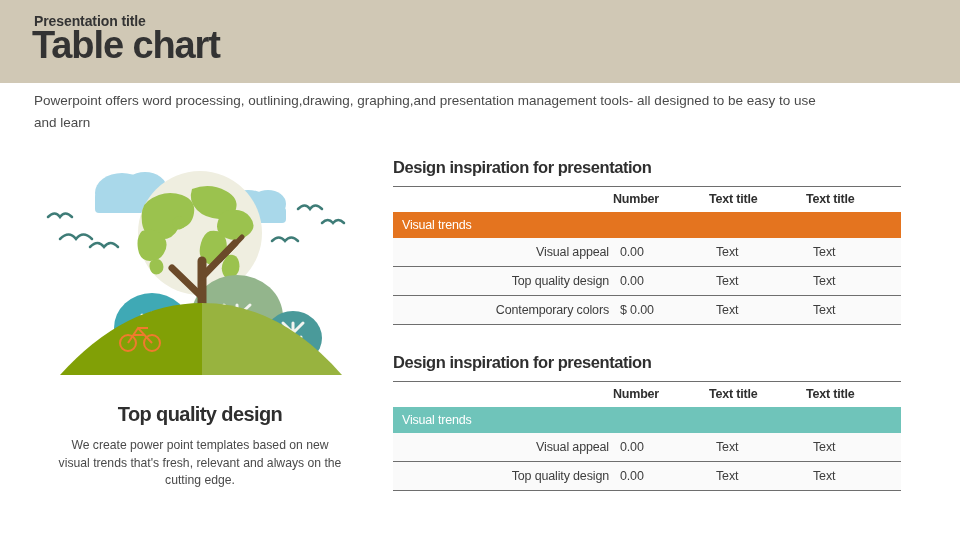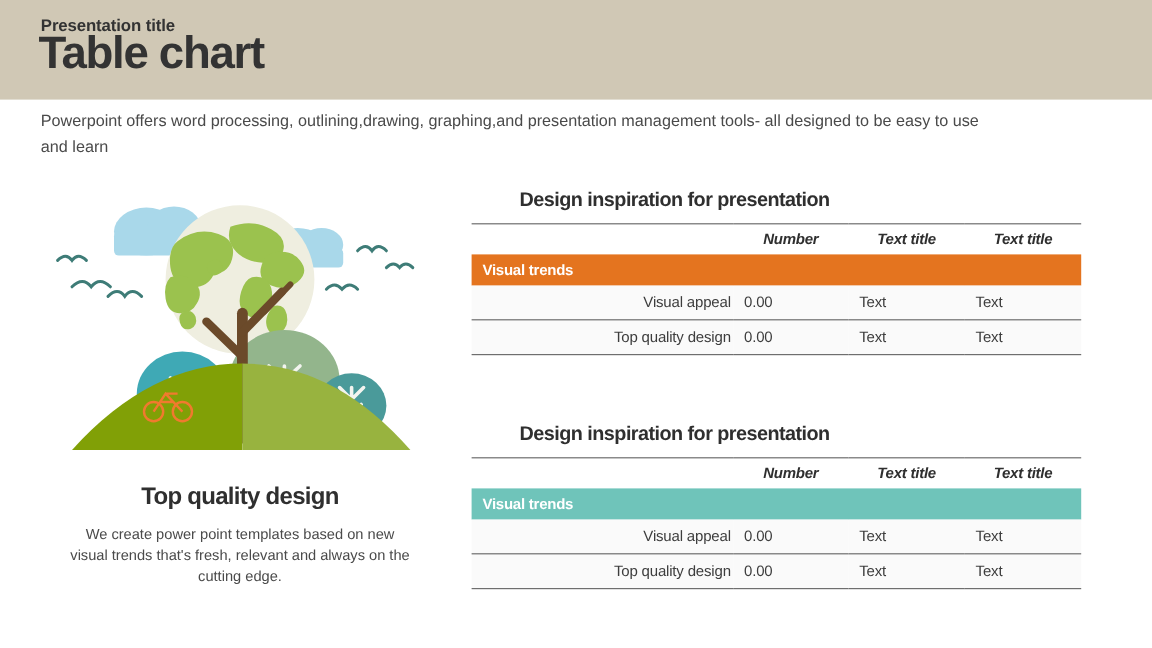--- a/index.html
+++ b/index.html
@@ -89,49 +89,47 @@
   .table-block { position: absolute; left: 393px; width: 508px; }
   #table-block-1 { top: 158px; }
   #table-block-2 { top: 353px; }
 
   .table-heading {
     font-size: 16.5px;
     font-weight: bold;
     color: #2f2f2f;
     letter-spacing: -0.45px;
     margin-bottom: 9px;
-    margin-left: 40px;
   }
 
   table.data-table {
     width: 508px;
     border-collapse: collapse;
     table-layout: fixed;
   }
   table.data-table col.c-label { width: 218px; }
   table.data-table col.c-num   { width: 96px; }
   table.data-table col.c-t1    { width: 97px; }
   table.data-table col.c-t2    { width: 97px; }
 
   .data-table thead th {
     font-size: 12.5px;
     font-weight: bold;
     color: #2f2f2f;
-    text-align: center;
+    text-align: left;
     padding: 5px 2px 6px 2px;
     border-top: 1.5px solid #6e6e6e;
     letter-spacing: -0.2px;
-    font-style: italic;
   }
   .data-table thead th.blank-head { border-top: 1.5px solid #6e6e6e; }
 
   tr.group-row td {
     color: #ffffff;
     font-size: 12.5px;
-    font-weight: bold;
+    font-weight: normal;
     padding: 6px 2px 6px 9px;
     letter-spacing: -0.2px;
     text-align: left;
   }
   #table-block-1 tr.group-row td { background: #e4741f; }
   #table-block-2 tr.group-row td { background: #6fc4ba; }
 
   tr.data-row td {
     background: #fafafa;
     font-size: 12.5px;
@@ -254,20 +252,26 @@
           <td>0.00</td>
           <td>Text</td>
           <td>Text</td>
         </tr>
         <tr class="data-row">
           <td class="cell-label">Top quality design</td>
           <td>0.00</td>
           <td>Text</td>
           <td>Text</td>
         </tr>
+        <tr class="data-row">
+          <td class="cell-label">Contemporary colors</td>
+          <td>$ 0.00</td>
+          <td>Text</td>
+          <td>Text</td>
+        </tr>
       </tbody>
     </table>
   </div>
 
   <div class="table-block" id="table-block-2">
     <div class="table-heading">Design inspiration for presentation</div>
     <table class="data-table">
       <colgroup>
         <col class="c-label">
           <col class="c-num">

